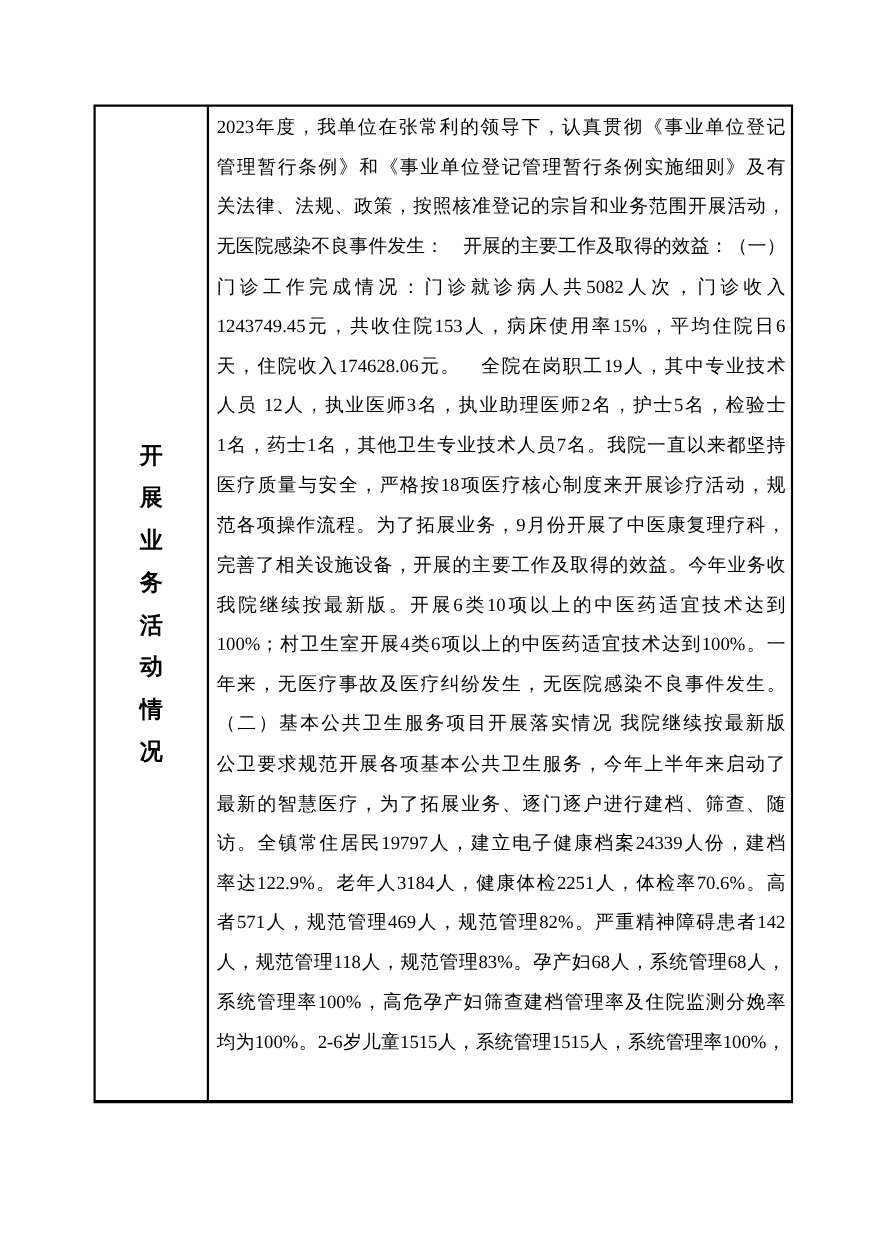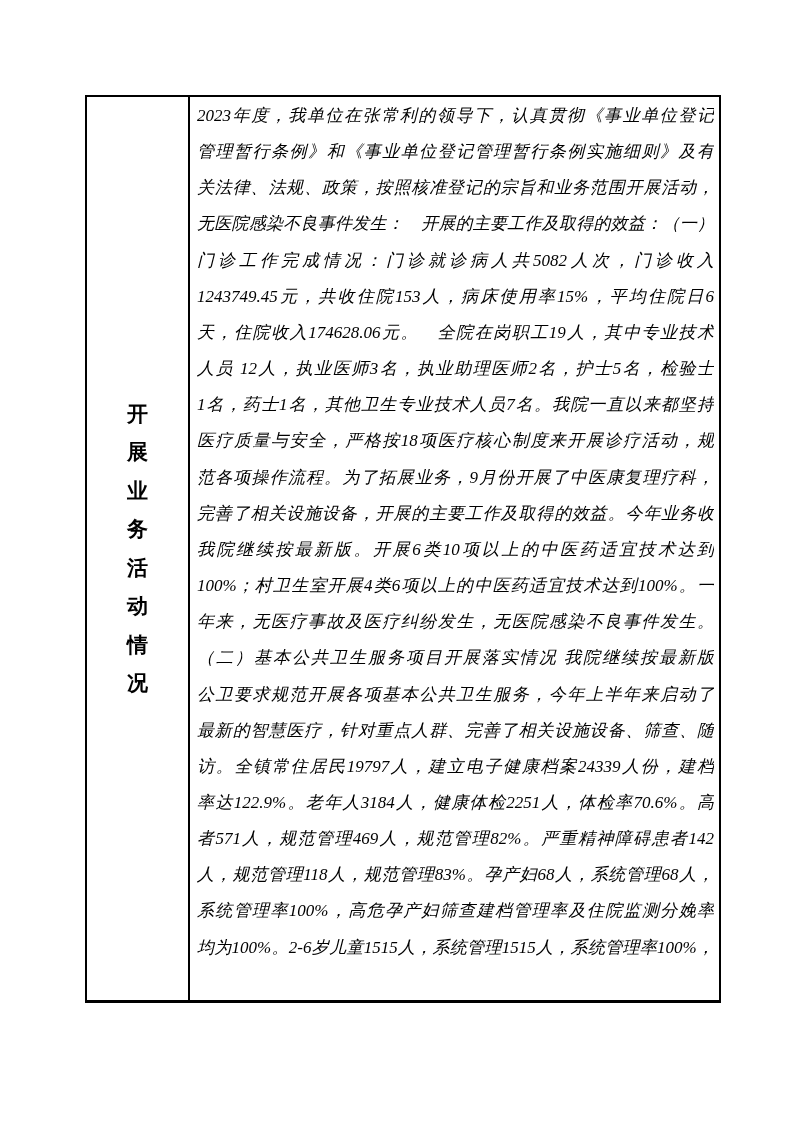--- a/index.html
+++ b/index.html
@@ -60,21 +60,20 @@
     padding-top: 1px;
   }
   .line {
     height: 36.16px;
     line-height: 36.16px;
     font-size: 17px;
     text-align: justify;
     text-align-last: justify;
     overflow: hidden;
     white-space: normal;
-    font-style: italic;
   }
 </style>
 </head>
 <body>
 
 <div class="page">
   <div class="report-table">
     <div class="header-cell">
       <div class="vertical-label">
           <div class="vchar">开</div>
@@ -99,21 +98,21 @@
           <div class="line">人员 12人，执业医师3名，执业助理医师2名，护士5名，检验士</div>
           <div class="line">1名，药士1名，其他卫生专业技术人员7名。我院一直以来都坚持</div>
           <div class="line">医疗质量与安全，严格按18项医疗核心制度来开展诊疗活动，规</div>
           <div class="line">范各项操作流程。为了拓展业务，9月份开展了中医康复理疗科，</div>
           <div class="line">完善了相关设施设备，开展的主要工作及取得的效益。今年业务收</div>
           <div class="line">我院继续按最新版。开展6类10项以上的中医药适宜技术达到</div>
           <div class="line">100%；村卫生室开展4类6项以上的中医药适宜技术达到100%。一</div>
           <div class="line">年来，无医疗事故及医疗纠纷发生，无医院感染不良事件发生。</div>
           <div class="line">（二）基本公共卫生服务项目开展落实情况 我院继续按最新版</div>
           <div class="line">公卫要求规范开展各项基本公共卫生服务，今年上半年来启动了</div>
-          <div class="line">最新的智慧医疗，针对重点人群、完善了相关设施设备、筛查、随</div>
+          <div class="line">最新的智慧医疗，为了拓展业务、逐门逐户进行建档、筛查、随</div>
           <div class="line">访。全镇常住居民19797人，建立电子健康档案24339人份，建档</div>
           <div class="line">率达122.9%。老年人3184人，健康体检2251人，体检率70.6%。高</div>
           <div class="line">者571人，规范管理469人，规范管理82%。严重精神障碍患者142</div>
           <div class="line">人，规范管理118人，规范管理83%。孕产妇68人，系统管理68人，</div>
           <div class="line">系统管理率100%，高危孕产妇筛查建档管理率及住院监测分娩率</div>
           <div class="line">均为100%。2-6岁儿童1515人，系统管理1515人，系统管理率100%，</div>
         </div>
     </div>
   </div>
 </div>

